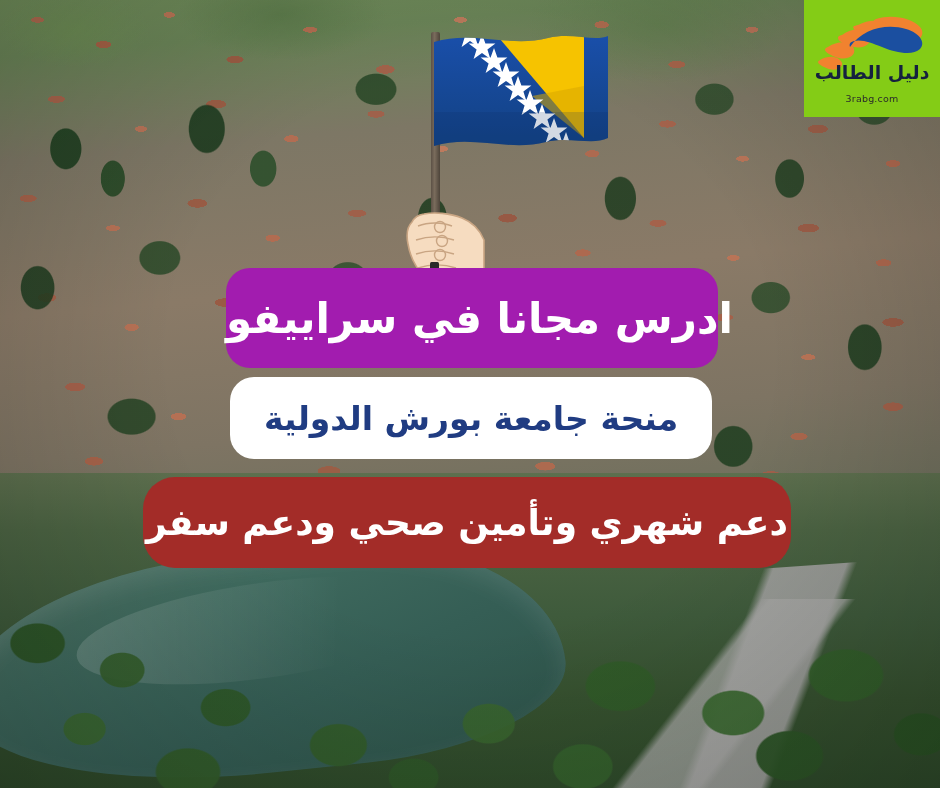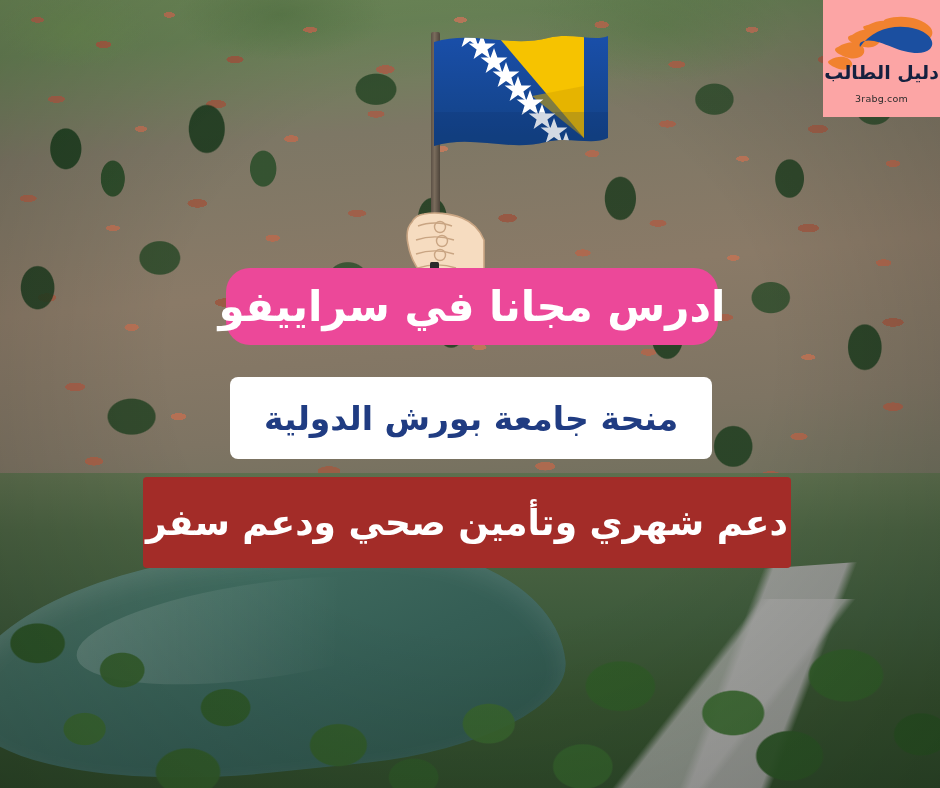--- a/index.html
+++ b/index.html
@@ -178,22 +178,22 @@
   .flag-wrap{position:absolute;left:404px;top:12px;width:200px;height:270px;}
   .pole{
     position:absolute;left:27px;top:20px;width:9px;height:192px;
     background:linear-gradient(90deg,#5c5146,#7a6c5c 40%,#4d443a);
     border-radius:2px;
   }
   .hand{position:absolute;left:2px;top:170px;width:84px;height:105px;}
 
   
   .logo-box{
-    position:absolute;right:0;top:0;width:117px;height:117px;
-    background:#fca5a5;
+    position:absolute;right:0;top:0;width:136px;height:117px;
+    background:#84cc16;
     display:flex;flex-direction:column;align-items:center;justify-content:center;
   }
   .logo-mark{width:112px;height:62px;display:block;}
   .logo-word{
     font-size:19px;font-weight:700;color:#15213f;
     line-height:1;margin-top:-12px;letter-spacing:0;
     direction:rtl;
   }
   .logo-sub{
     font-size:9.5px;color:#2b2b2b;letter-spacing:.2px;margin-top:11px;direction:ltr;
@@ -202,33 +202,33 @@
   
   .banner{
     position:absolute;
     display:flex;align-items:center;justify-content:center;
     border-radius:22px;
     direction:rtl;
     white-space:nowrap;
     font-weight:700;
   }
   .banner-1{
-    left:226px;top:268px;width:492px;height:77px;
-    background:#ec4899;color:#ffffff;
-    font-size:42px;border-radius:24px;
+    left:226px;top:268px;width:492px;height:100px;
+    background:#a21caf;color:#ffffff;
+    font-size:42px;border-radius:24px;justify-content:flex-end;
   }
   .banner-2{
     left:230px;top:377px;width:482px;height:82px;
     background:#ffffff;color:#203c82;
-    font-size:33px;border-radius:8px;
+    font-size:33px;border-radius:24px;
   }
   .banner-3{
     left:143px;top:477px;width:648px;height:91px;
     background:#a32c28;color:#ffffff;
-    font-size:36px;border-radius:4px;
+    font-size:36px;border-radius:32px;
   }
 </style>
 </head>
 <body>
 
 <div id="poster">
 
   <div class="photo">
     <div class="hill"></div>
     <div class="roofs"></div>

